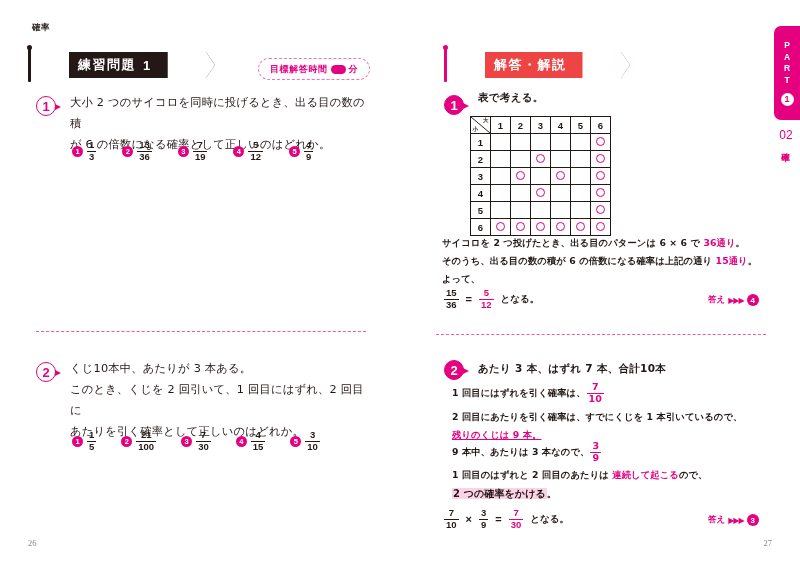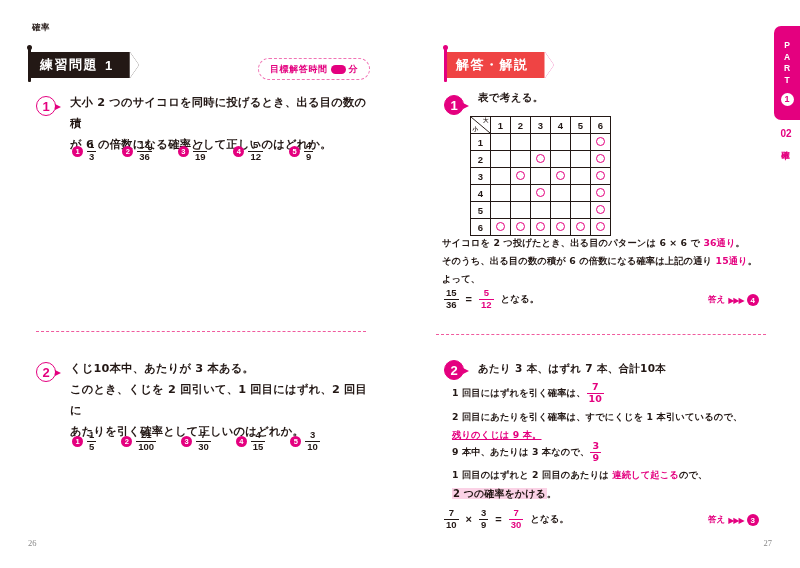--- a/index.html
+++ b/index.html
@@ -26,21 +26,21 @@
     position: absolute; left: 400px; top: 0; width: 400px; height: 568px;
   }
 
   .running-head {
     position: absolute; left: 32px; top: 22px;
     font-size: 8.5px; color: #231815; letter-spacing: .5px;
     font-weight: bold;
   }
 
   
-  .flag-wrap { position: absolute; display: flex; align-items: stretch; height: 26px; }
+  .flag-wrap { position: absolute; display: flex; align-items: stretch; height: 26px; gap: 38px; }
   .flag-pole { width: 3px; background: #231815; border-radius: 1px; height: 34px; margin-top: -4px; position: relative; }
   .flag-pole.pink { background: #E4007F; }
   .flag-pole::before {
     content: ""; position: absolute; top: -3.5px; left: -1px;
     width: 5px; height: 5px; border-radius: 50%; background: #231815;
   }
   .flag-pole.pink::before { background: #E4007F; }
   .flag-body {
     height: 26px; background: #231815; color: #fff;
     display: flex; align-items: center;
@@ -100,21 +100,21 @@
     border-left: 6px solid #E4007F;
   }
   
   .q-bubble.solid {
     background: #E4007F; color: #fff; border-color: #E4007F;
   }
 
   .q-text {
     position: absolute;
     font-size: 11.3px; color: #231815; line-height: 1.85;
-    letter-spacing: .2px; font-weight: bold;
+    letter-spacing: .2px; font-weight: normal;
   }
 
   
   .choices { position: absolute; display: flex; align-items: flex-start; }
   .choice { display: flex; align-items: center; }
   .choice-num {
     width: 11px; height: 11px; border-radius: 50%;
     background: #E4007F; color: #fff;
     font-size: 7.5px; font-weight: bold;
     display: flex; align-items: center; justify-content: center;
@@ -156,21 +156,21 @@
   }
   .side-tab .tab-circ {
     width: 13px; height: 13px; border-radius: 50%; background: #fff;
     color: #E4007F; font-size: 9px; font-weight: bold;
     display: flex; align-items: center; justify-content: center;
   }
   .side-meta {
     position: absolute; right: 4px; top: 128px;
     width: 20px; text-align: center; color: #E4007F;
   }
-  .side-meta .meta-num { font-size: 10px; font-weight: bold; line-height: 1.2;}
+  .side-meta .meta-num { font-size: 12px; font-weight: normal; line-height: 1.2;}
   .side-meta .meta-word {
     writing-mode: vertical-rl; text-orientation: upright;
     font-size: 8.5px; font-weight: bold; margin: 3px auto 0; letter-spacing: 1px;
   }
 
   .sub-head {
     position: absolute; font-size: 10.5px; font-weight: bold;
     color: #231815; letter-spacing: .3px;
   }
 

